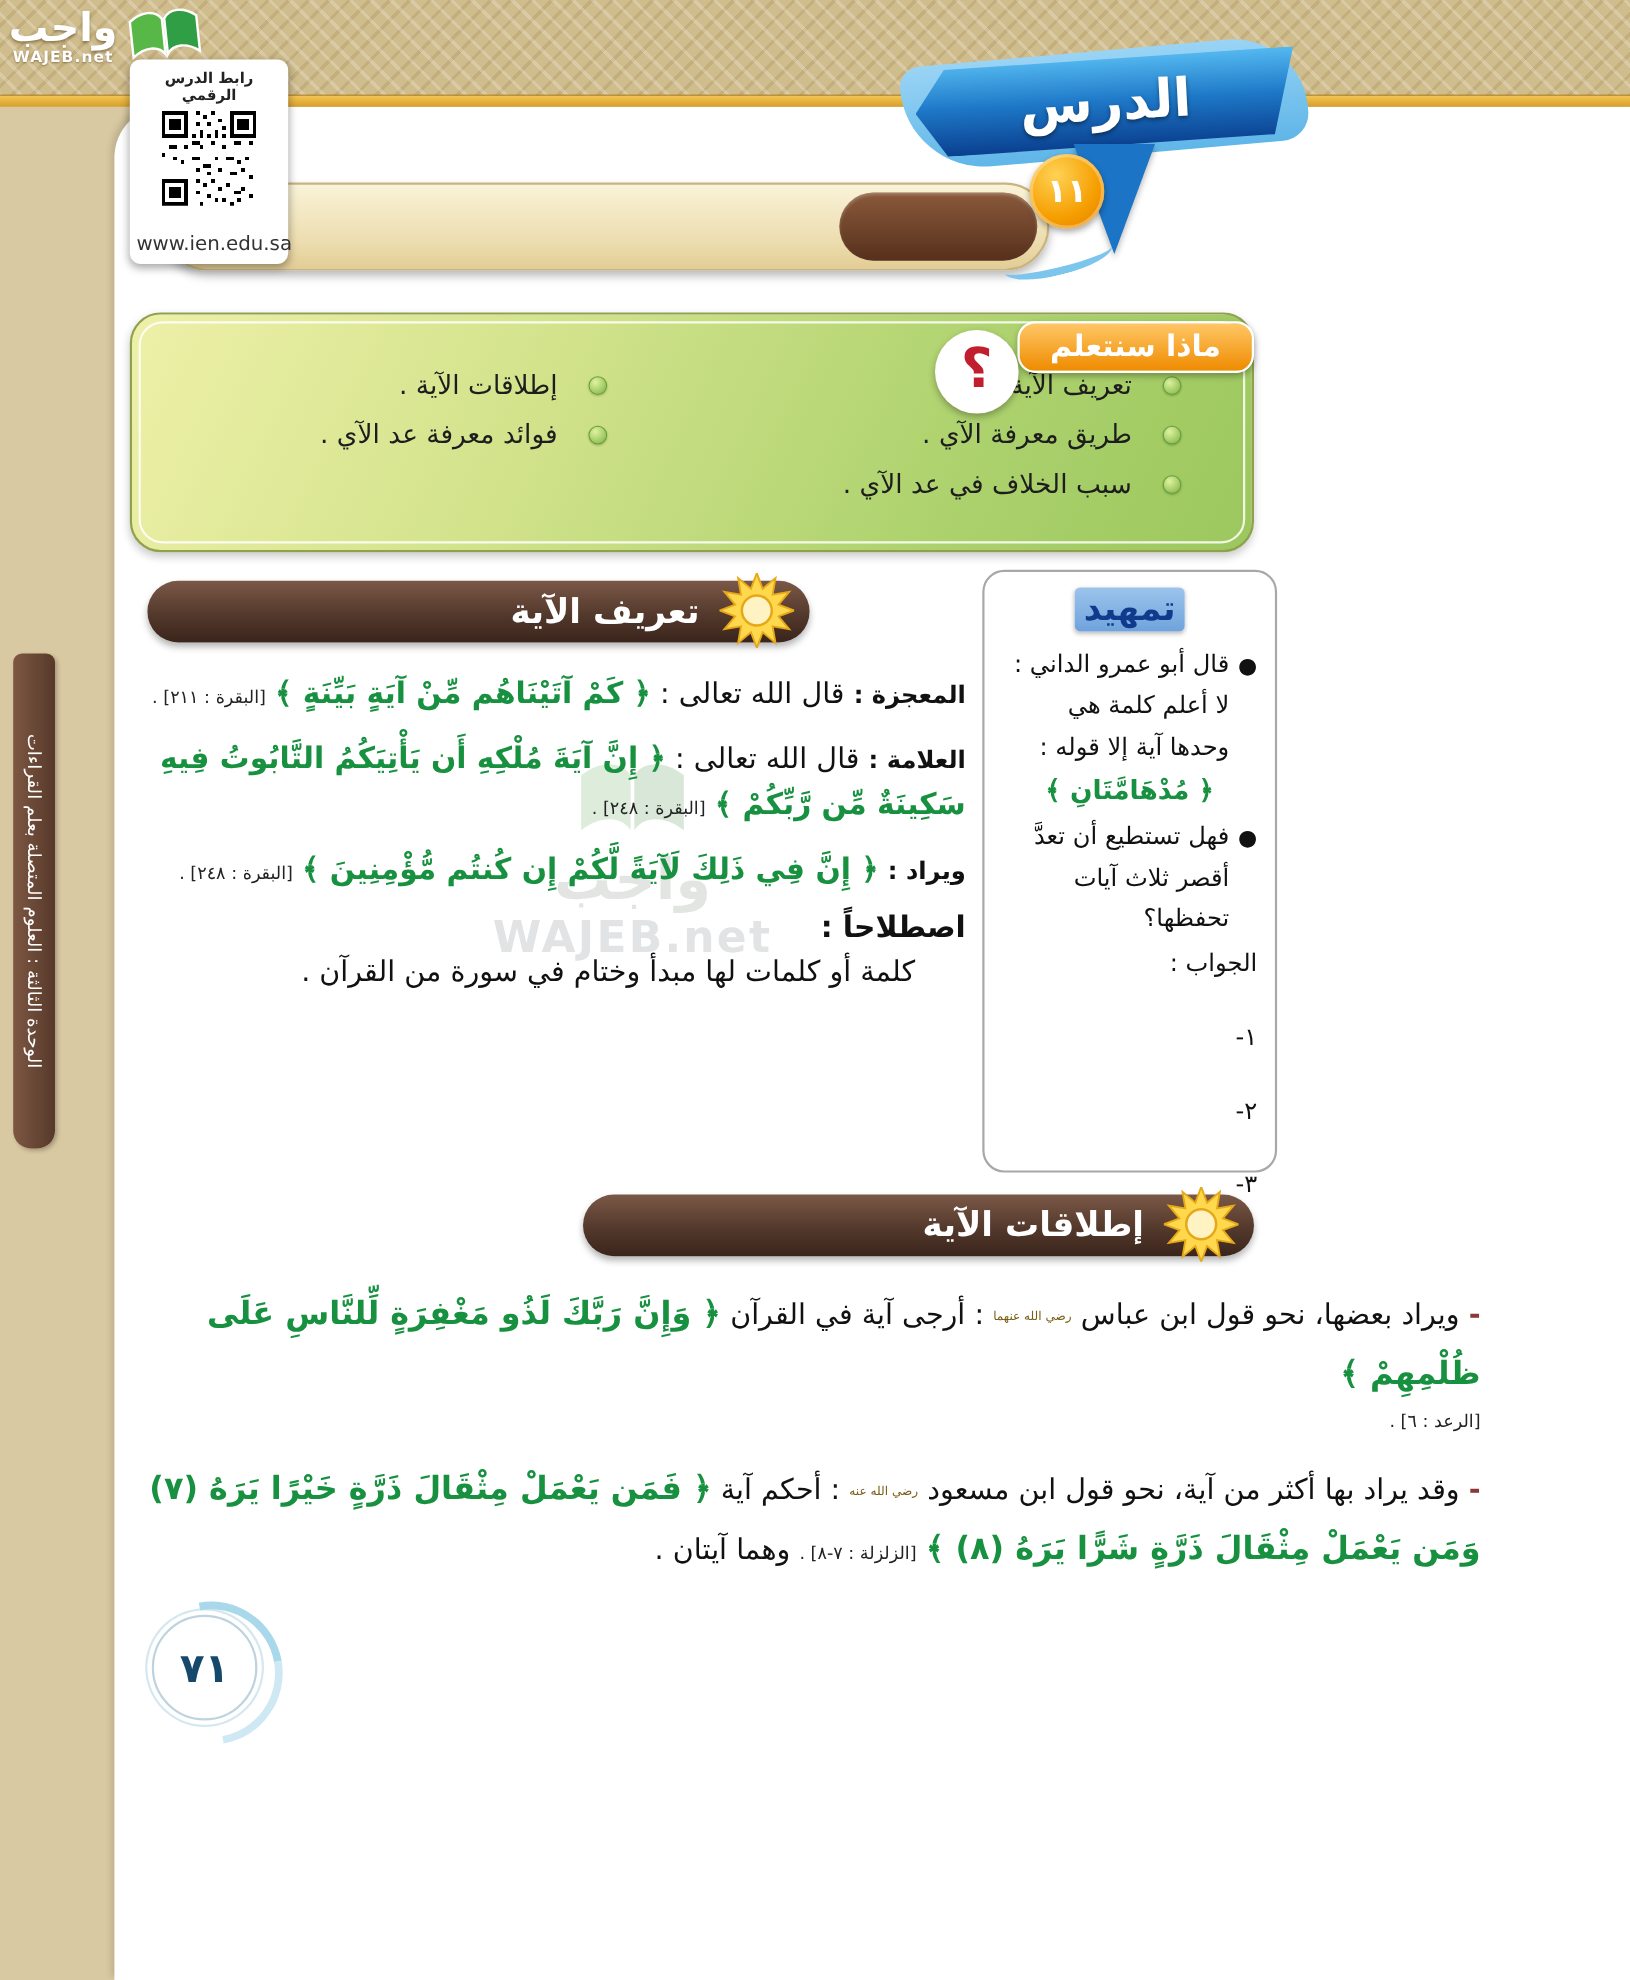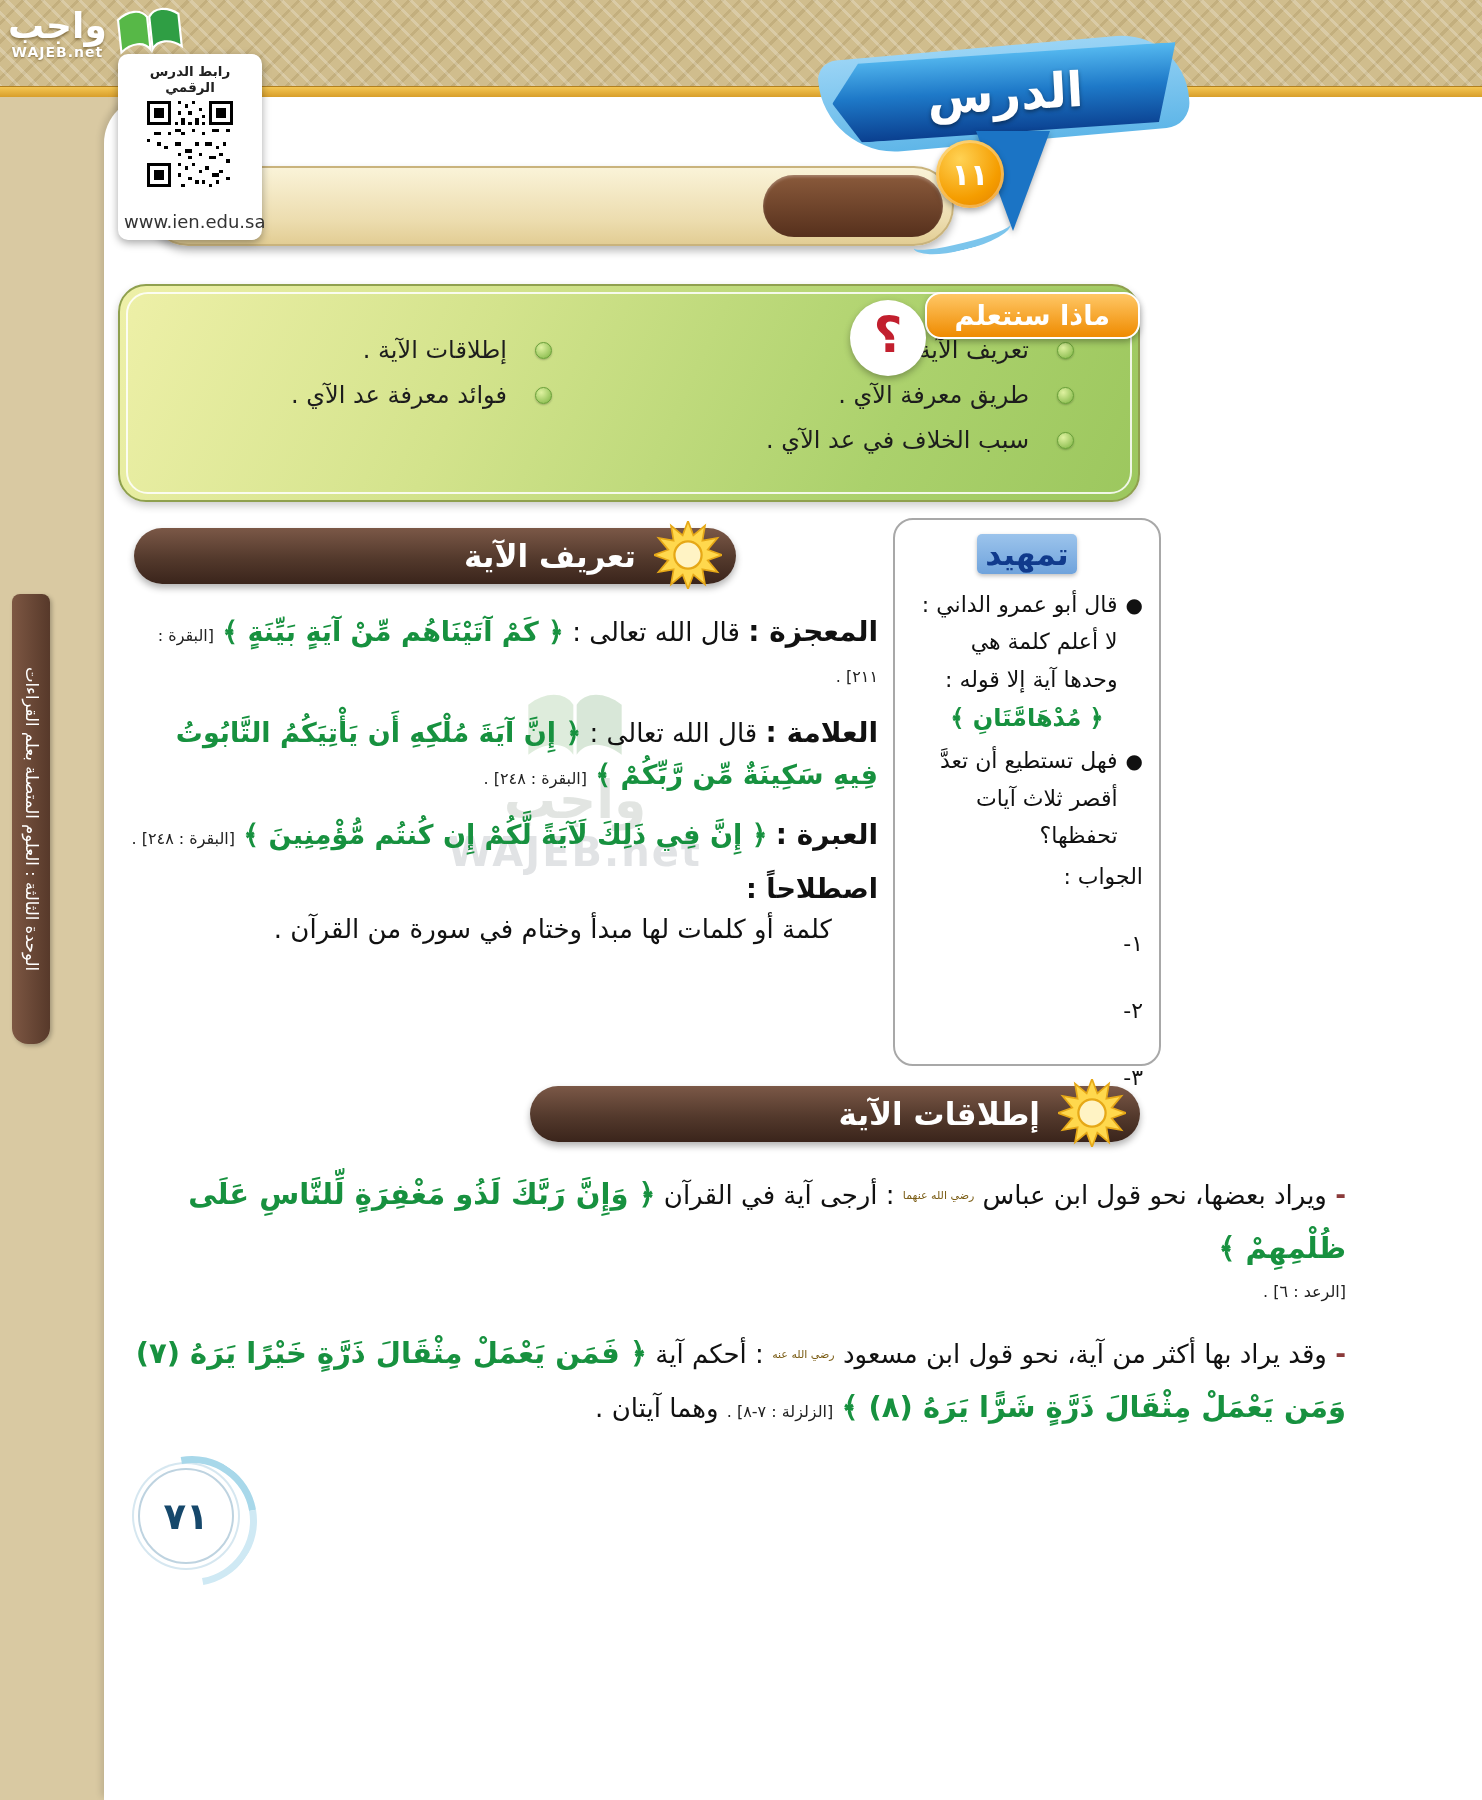--- a/index.html
+++ b/index.html
@@ -148,21 +148,21 @@
     color:#fff; font-size:31px; font-weight:bold;
   }
   .bar-definition { top:528px; left:134px; width:602px; }
   .bar-usages     { top:1086px; left:530px; width:610px; }
   .star { position:absolute; right:14px; top:-7px; width:68px; height:68px; }
 
   
   .def-text { position:absolute; top:610px; left:130px; width:748px; z-index:3; color:#111; text-align:right; }
   .def-intro { font-size:27px; font-weight:bold; margin-bottom:16px; }
   .def-line { font-size:26px; line-height:1.55; margin-bottom:17px; }
-  .term { font-weight:bold; font-size:28px; }
+  .term { font-weight:bold; font-size:22px; }
   .quran { color:#17913f; font-weight:bold; font-size:27px; }
   .ref { font-size:16px; color:#222; }
   .idiom-label { font-size:27px; font-weight:bold; margin:8px 0 10px; }
   .idiom-text { font-size:26px; padding-right:46px; }
 
   
   .tamheed {
     position:absolute; top:518px; left:893px; width:268px; height:548px; z-index:3;
     background:#fff; border:2px solid #a8a8a8; border-radius:20px;
     padding:0 16px 10px; text-align:right;
@@ -327,21 +327,21 @@
   </div>
 
   <div class="def-line">
     <span class="term">العلامة :</span>
     <span>قال الله تعالى :</span>
     <span class="quran">﴿ إِنَّ آيَةَ مُلْكِهِ أَن يَأْتِيَكُمُ التَّابُوتُ فِيهِ سَكِينَةٌ مِّن رَّبِّكُمْ ﴾</span>
     <span class="ref">[البقرة : ٢٤٨] .</span>
   </div>
 
   <div class="def-line">
-    <span class="term">العبرة :</span>
+    <span class="term">ويراد :</span>
     <span></span>
     <span class="quran">﴿ إِنَّ فِي ذَلِكَ لَآيَةً لَّكُمْ إِن كُنتُم مُّؤْمِنِينَ ﴾</span>
     <span class="ref">[البقرة : ٢٤٨] .</span>
   </div>
 
   <div class="idiom-label">اصطلاحاً :</div>
   <div class="idiom-text">كلمة أو كلمات لها مبدأ وختام في سورة من القرآن .</div>
 </div>
 
 <div class="tamheed">

